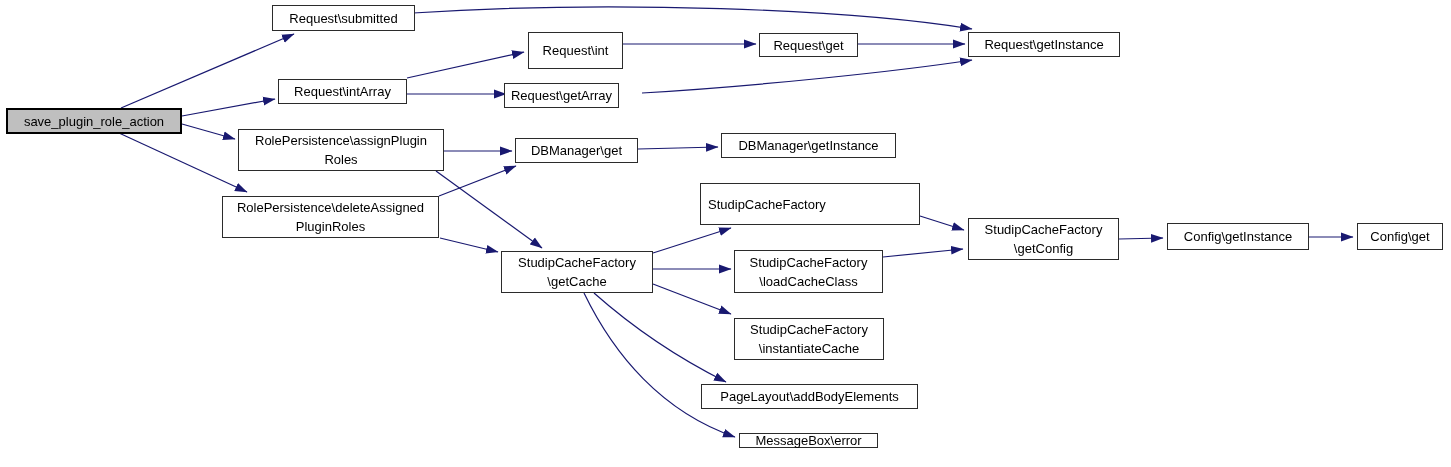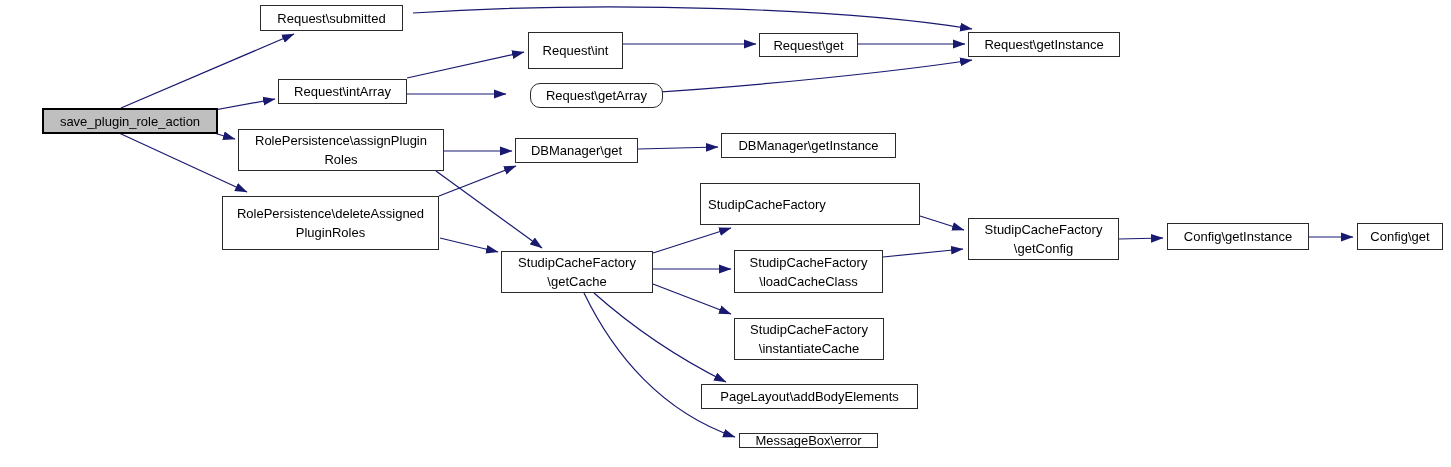--- a/index.html
+++ b/index.html
@@ -60,47 +60,47 @@
     <path class="edge" d="M653,269 L731,269" marker-end="url(#ah)"></path>
     <path class="edge" d="M653,284 L731,314" marker-end="url(#ah)"></path>
     <path class="edge" d="M594,293 C638,332 682,360 726,382" marker-end="url(#ah)"></path>
     <path class="edge" d="M584,293 C614,355 662,412 735,437" marker-end="url(#ah)"></path>
     <path class="edge" d="M920,216 L964,230" marker-end="url(#ah)"></path>
     <path class="edge" d="M883,257 L963,249" marker-end="url(#ah)"></path>
     <path class="edge" d="M1119,239 L1163,238" marker-end="url(#ah)"></path>
     <path class="edge" d="M1309,237 L1353,237" marker-end="url(#ah)"></path>
   </svg>
 
-  <div class="node root" style="left:6px;top:108px;width:176px;height:26px;margin-left:36px;">
+  <div class="node root" style="left:6px;top:108px;width:176px;height:26px;">
     <span>save_plugin_role_action</span>
   </div>
 
-  <div class="node" style="left:260px;top:5px;width:143px;height:26px;">
+  <div class="node" style="left:272px;top:5px;width:143px;height:26px;">
     <span>Request\submitted</span>
   </div>
 
   <div class="node" style="left:278px;top:79px;width:129px;height:25px;text-align:right;">
     <span>Request\intArray</span>
   </div>
 
   <div class="node" style="left:238px;top:129px;width:206px;height:42px;">
     <span>RolePersistence\assignPlugin</span>
     <span>Roles</span>
   </div>
 
-  <div class="node" style="left:222px;top:196px;width:217px;height:54px;">
+  <div class="node" style="left:222px;top:196px;width:217px;height:42px;">
     <span>RolePersistence\deleteAssigned</span>
     <span>PluginRoles</span>
   </div>
 
   <div class="node" style="left:528px;top:32px;width:95px;height:37px;">
     <span>Request\int</span>
   </div>
 
-  <div class="node" style="left:530px;top:83px;width:133px;height:25px;border-radius:10px;">
+  <div class="node" style="left:504px;top:83px;width:115px;height:25px;">
     <span>Request\getArray</span>
   </div>
 
   <div class="node" style="left:759px;top:33px;width:99px;height:24px;">
     <span>Request\get</span>
   </div>
 
   <div class="node" style="left:968px;top:32px;width:152px;height:25px;">
     <span>Request\getInstance</span>
   </div>

